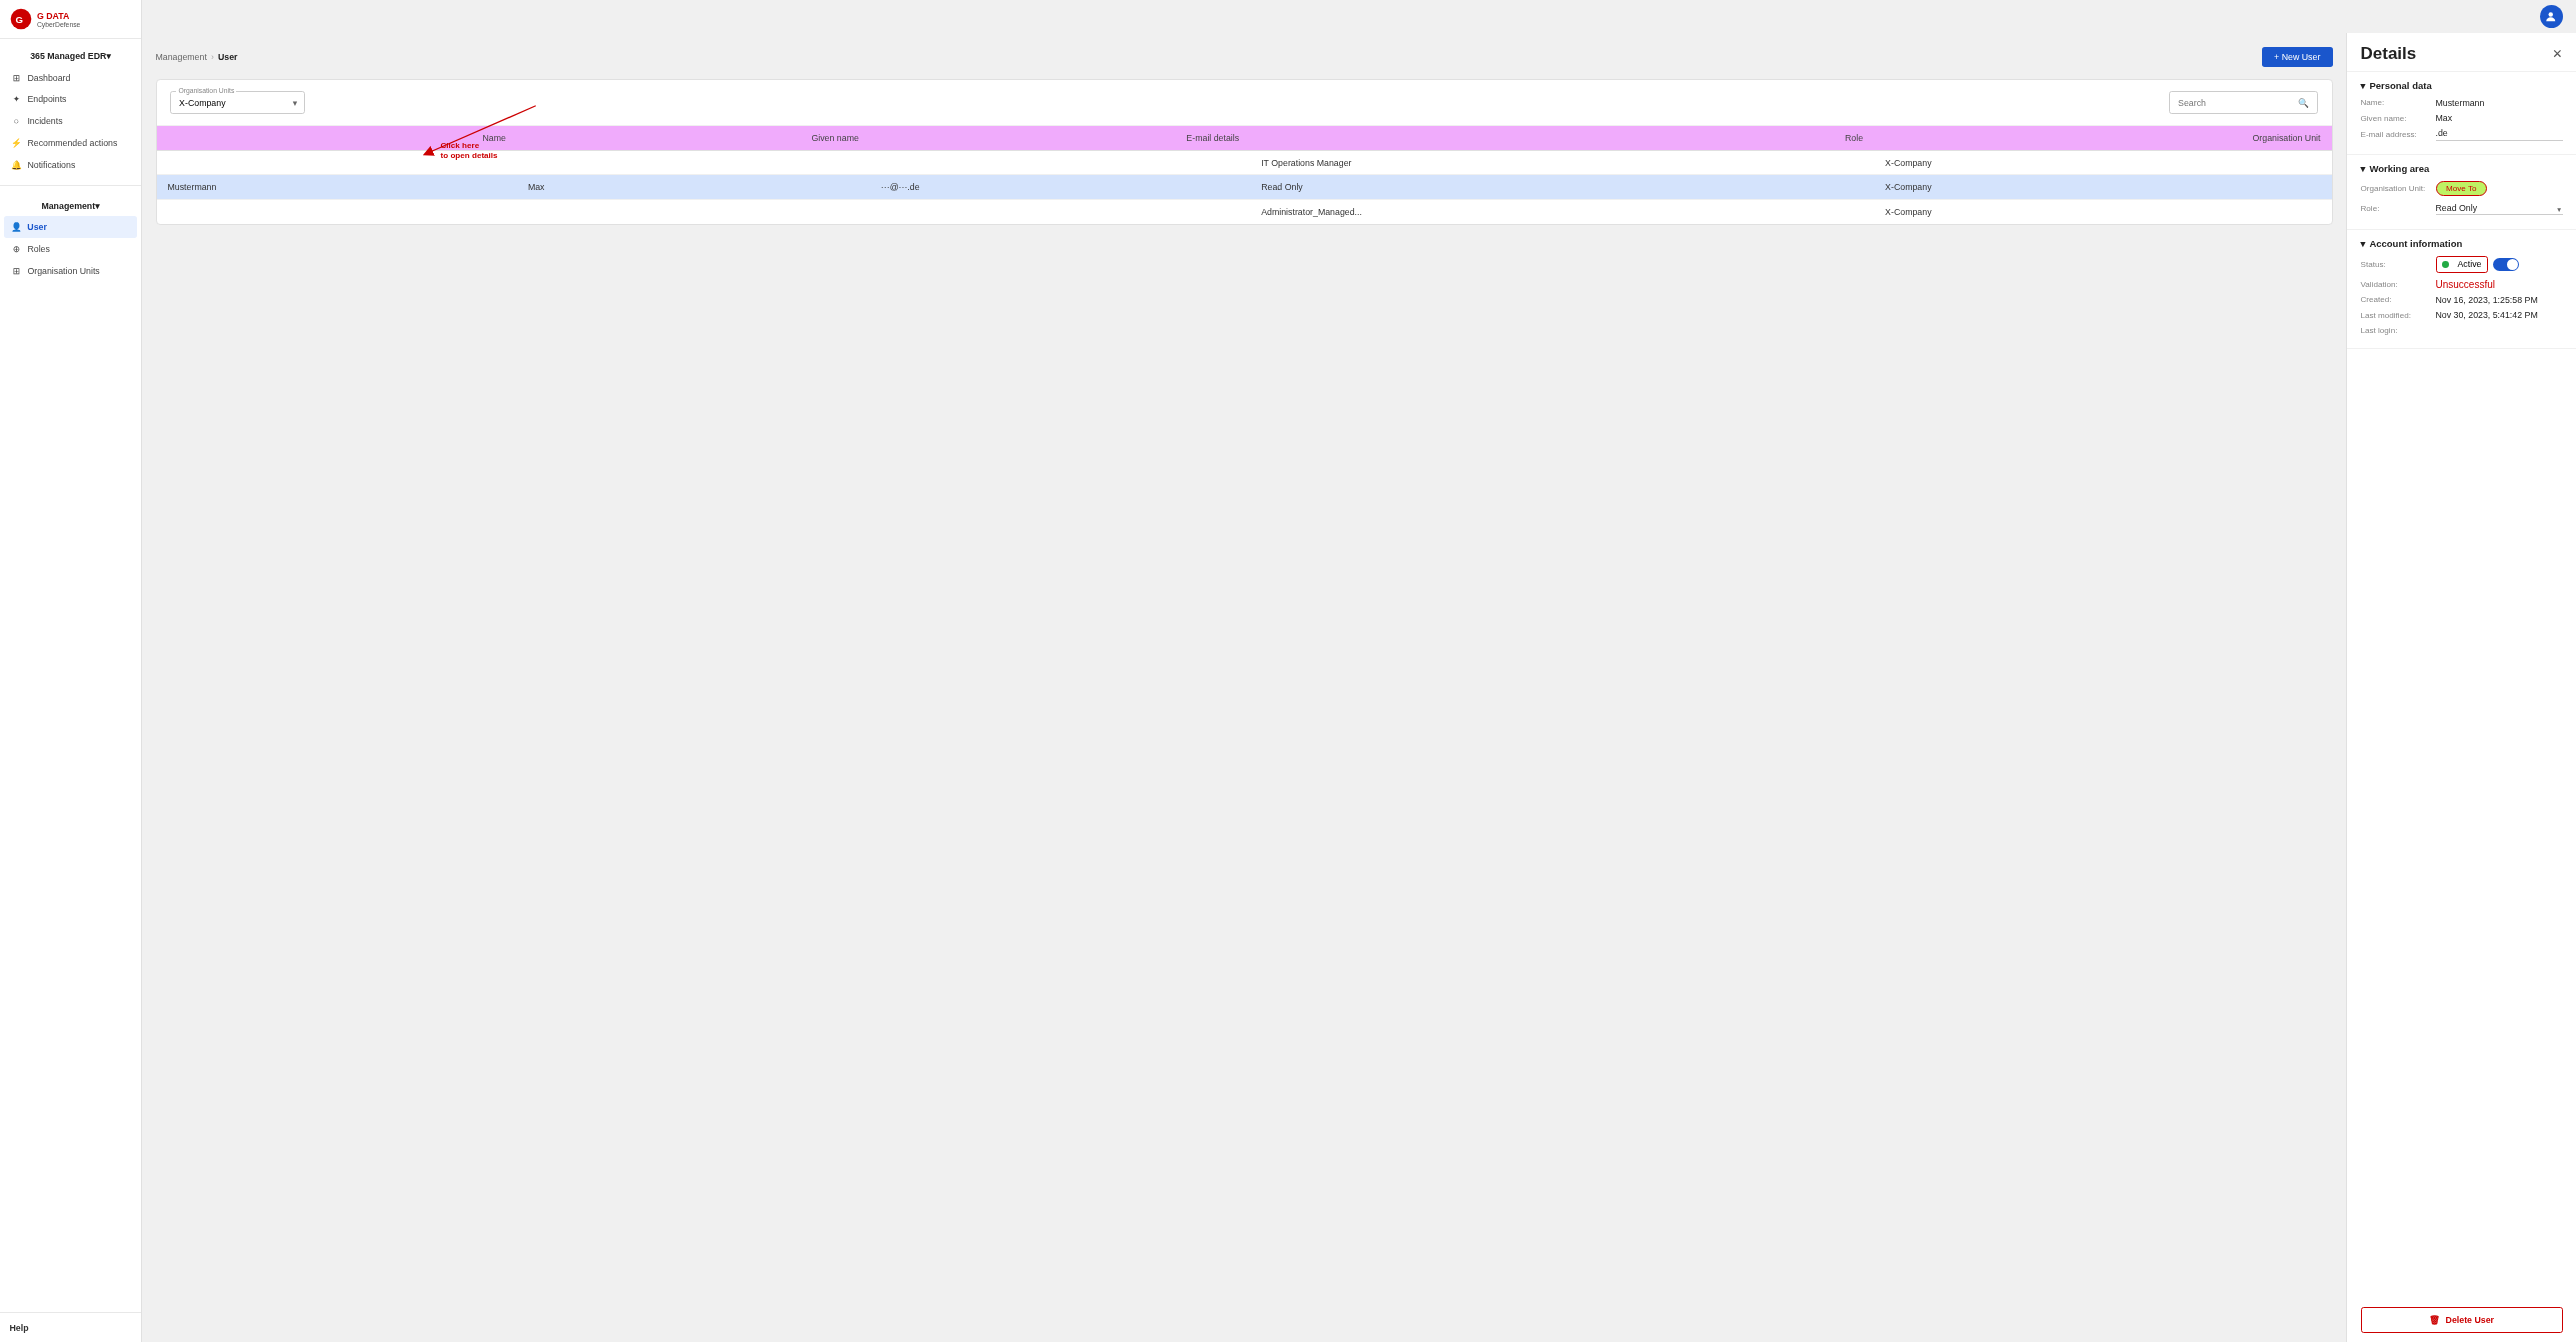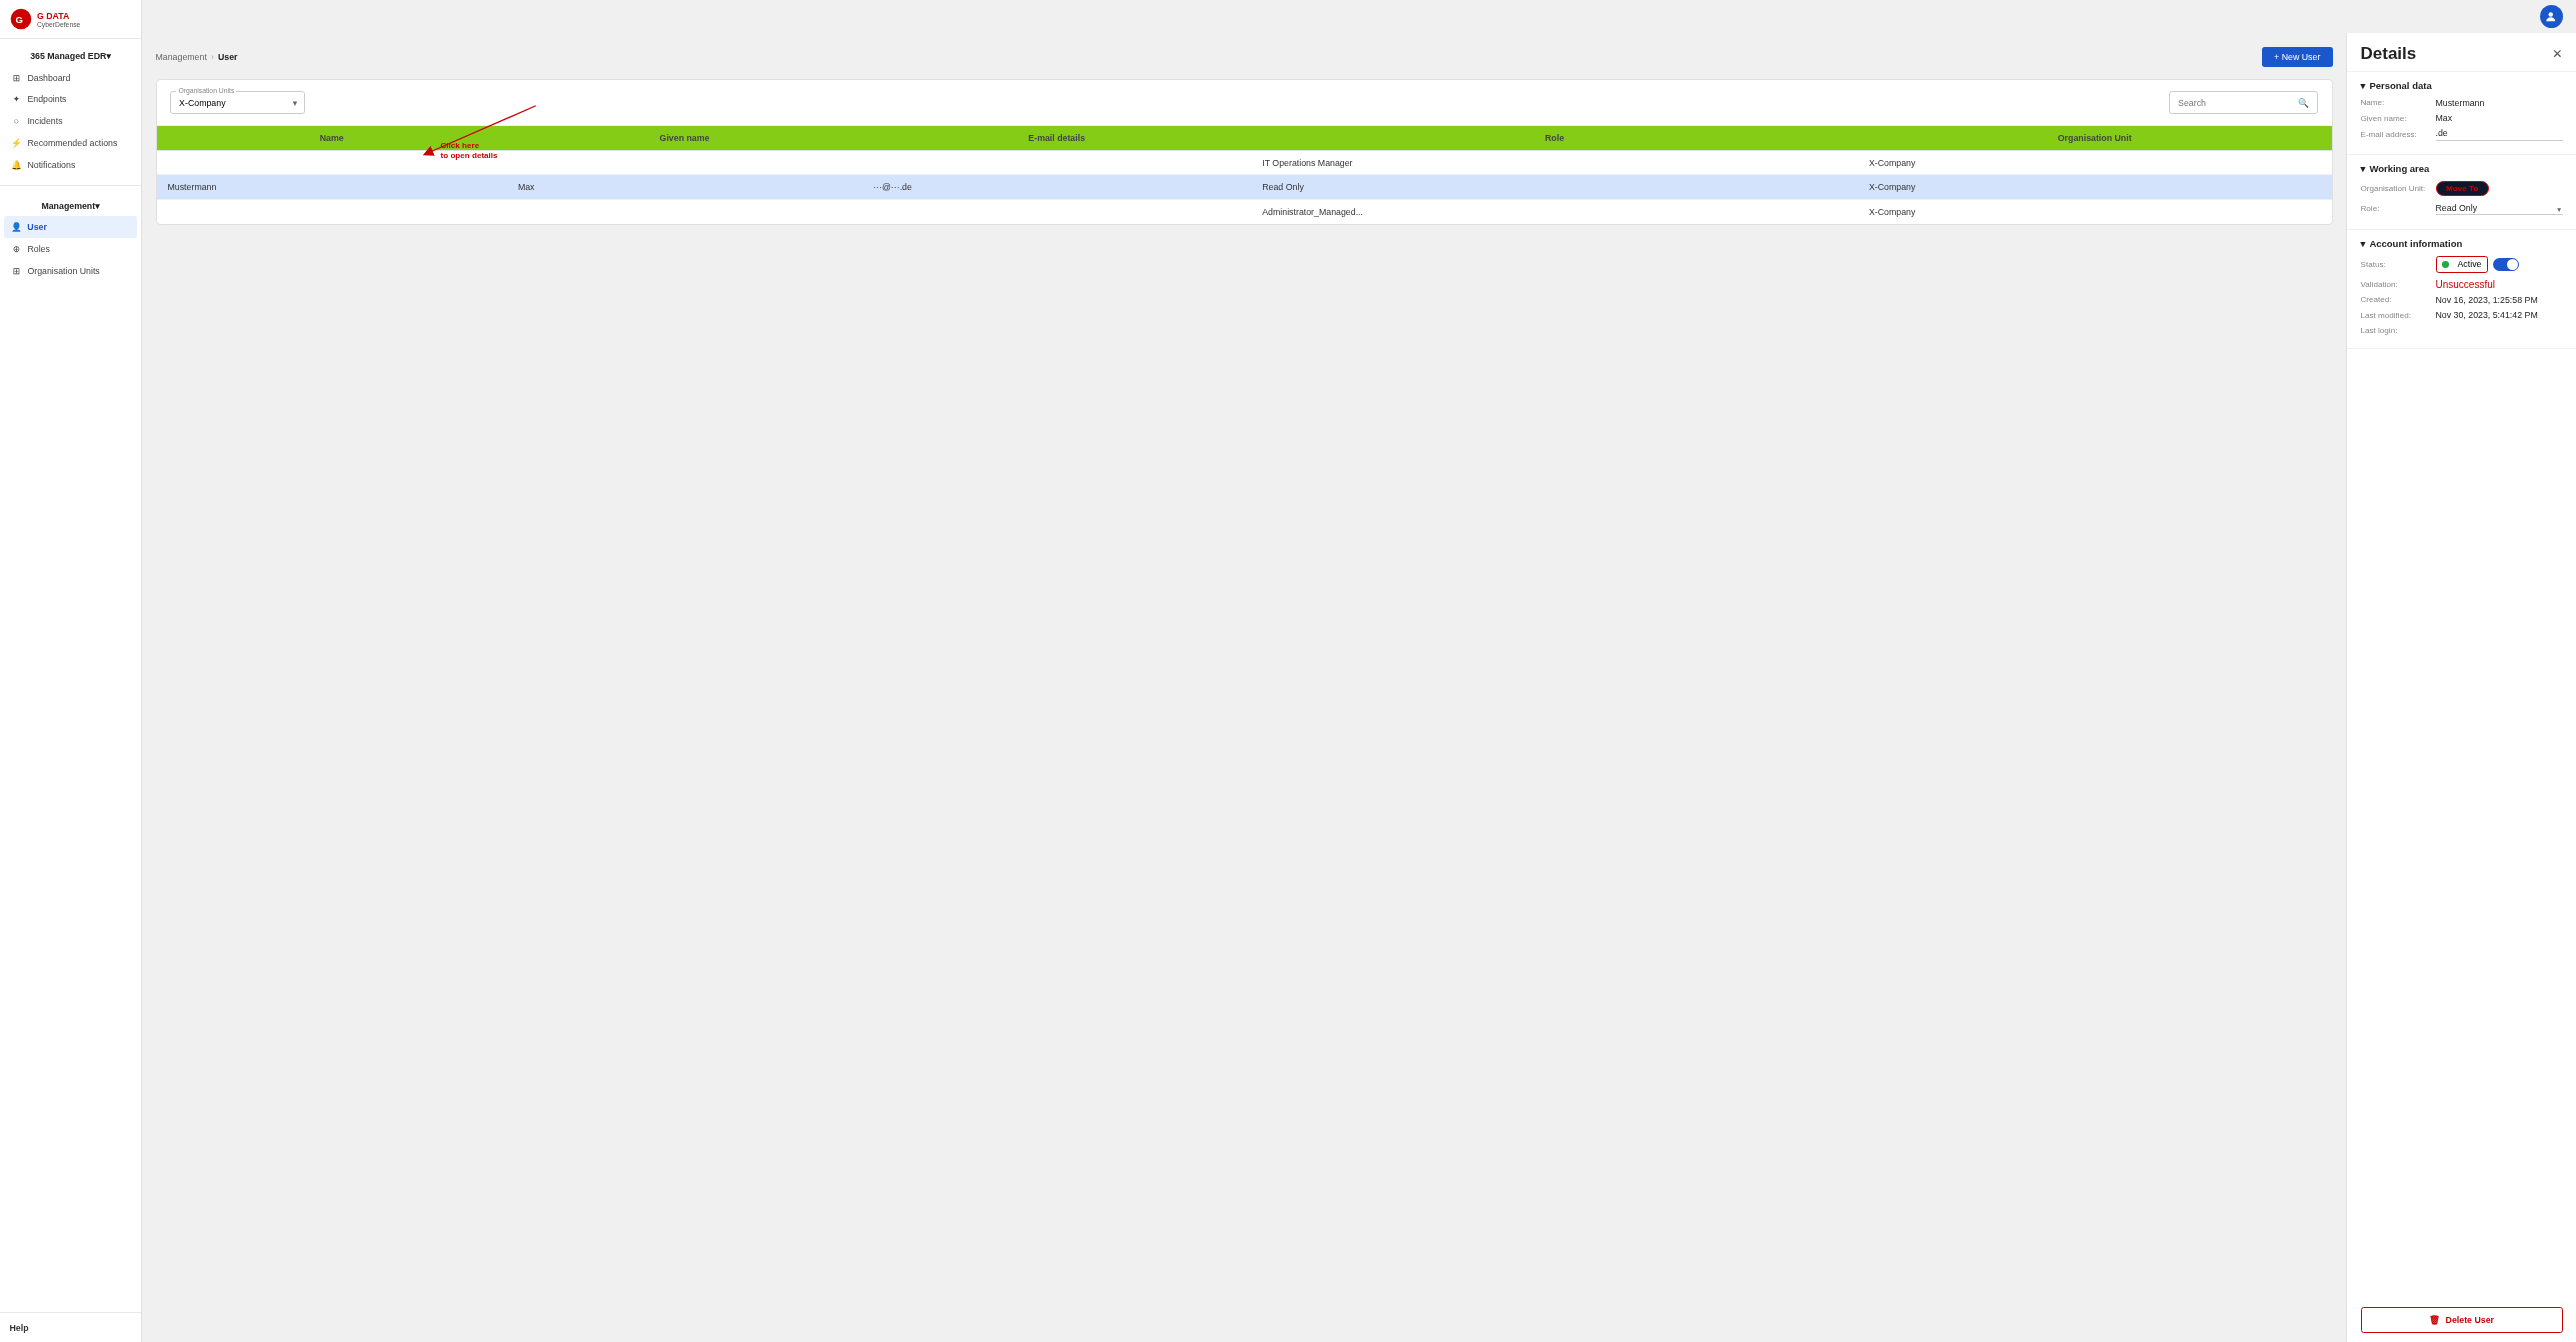--- a/index.html
+++ b/index.html
@@ -43,21 +43,21 @@
     .org-unit-select { position: relative; border: 0.7px solid #ccc; border-radius: 2.7px; padding: 5.4px 22px 5.4px 8.1px; font-size: 8.8px; min-width: 135px; background: #fff; cursor: pointer; }
     .org-unit-label { position: absolute; top: -5.4px; left: 5.4px; font-size: 6.8px; color: #888; background: #fff; padding: 0 2px; }
     .select-value { font-size: 8.8px; }
     .select-chevron { position: absolute; right: 6.8px; top: 50%; transform: translateY(-50%); color: #666; }
     .search-box { margin-left: auto; border: 0.7px solid #ccc; border-radius: 2.7px; padding: 5.4px 8.1px; font-size: 8.8px; display: flex; align-items: center; gap: 5.4px; min-width: 149px; }
     .search-box input { border: none; outline: none; font-size: 8.8px; width: 100%; }
     .search-icon { color: #666; }
 
     
     .data-table { width: 100%; border-collapse: collapse; }
-    .data-table th { text-align: center; padding: 6.8px 11px; font-weight: 700; font-size: 8.8px; color: #444; border-bottom: 0.7px solid #e0e0e0; background: #84cc16; }
+    .data-table th { text-align: right; padding: 6.8px 11px; font-weight: 400; font-size: 8.8px; color: #444; border-bottom: 0.7px solid #e0e0e0; background: #f0abfc; }
     .data-table td { padding: 6.8px 11px; font-size: 8.8px; color: #333; border-bottom: 0.7px solid #f0f0f0; }
     .data-table tr:last-child td { border-bottom: none; }
     .data-table tr.selected td { background: #d4e3fc; }
 
     
     .pagination { display: flex; align-items: center; justify-content: flex-end; padding: 8.1px 13.5px; gap: 8.1px; font-size: 8.8px; color: #444; border-top: 0.7px solid #f0f0f0; }
     .pagination-label { color: #666; }
     .items-per-page { display: flex; align-items: center; gap: 4.1px; }
     .items-per-page select { border: 0.7px solid #ccc; border-radius: 2px; padding: 1.4px 4.1px; font-size: 8.8px; }
     .page-nav-btn { background: none; border: none; cursor: pointer; padding: 2.7px 4.1px; color: #555; font-size: 11px; }
@@ -70,21 +70,21 @@
     .details-title { font-size: 17px; font-weight: 700; color: #222; }
     .close-btn { background: none; border: none; cursor: pointer; font-size: 12.2px; color: #555; }
 
     .details-section { padding: 8.1px 13.5px; border-bottom: 0.7px solid #f0f0f0; }
     .details-section-title { display: flex; align-items: center; gap: 4.1px; font-weight: 700; font-size: 9.5px; color: #222; margin-bottom: 6.8px; cursor: pointer; }
     .detail-row { display: flex; align-items: center; margin-bottom: 5.4px; }
     .detail-label { color: #888; font-size: 8.1px; min-width: 75px; flex-shrink: 0; }
     .detail-value { font-size: 8.8px; color: #222; flex: 1; }
     .detail-value.underlined { border-bottom: 0.7px solid #ccc; padding-bottom: 1.4px; }
 
-    .move-to-btn { border: 1.4px solid #cc0000; color: #cc0000; background: #0f172a; border-radius: 13.5px; padding: 2px 9.5px; font-size: 8.1px; font-weight: 700; cursor: pointer; }
+    .move-to-btn { border: 1.4px solid #cc0000; color: #cc0000; background: #bef264; border-radius: 13.5px; padding: 2px 9.5px; font-size: 8.1px; font-weight: 400; cursor: pointer; }
 
     .role-select-wrapper { position: relative; flex: 1; }
     .role-select { border: none; border-bottom: 0.7px solid #ccc; outline: none; font-size: 8.8px; color: #222; width: 100%; padding: 1.4px 13.5px 1.4px 0; background: transparent; appearance: none; cursor: pointer; }
     .role-select-arrow { position: absolute; right: 1.4px; top: 50%; transform: translateY(-50%); color: #666; font-size: 7.5px; pointer-events: none; }
 
     
     .status-row { display: flex; align-items: center; }
     .status-dot { width: 6.8px; height: 6.8px; border-radius: 50%; background: #22aa44; display: inline-block; margin-right: 3.4px; }
     .toggle-switch { position: relative; width: 26px; height: 13.5px; margin-left: auto; }
     .toggle-switch input { opacity: 0; width: 0; height: 0; }

